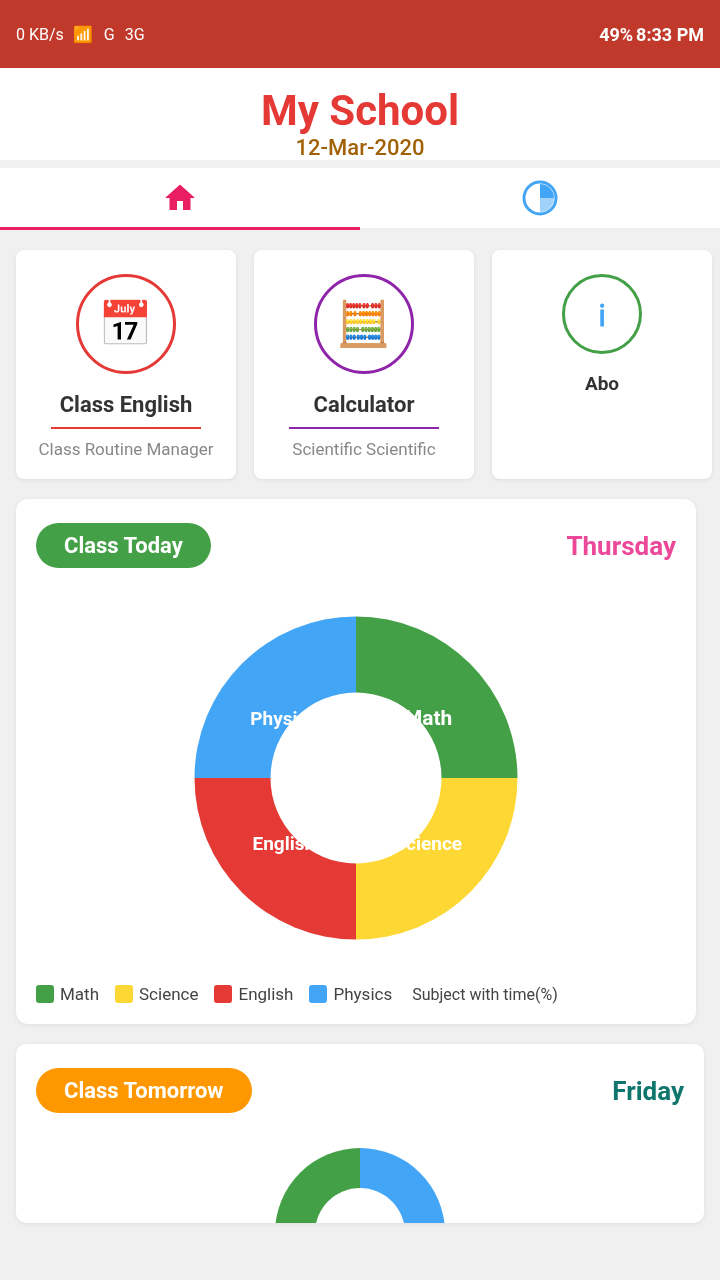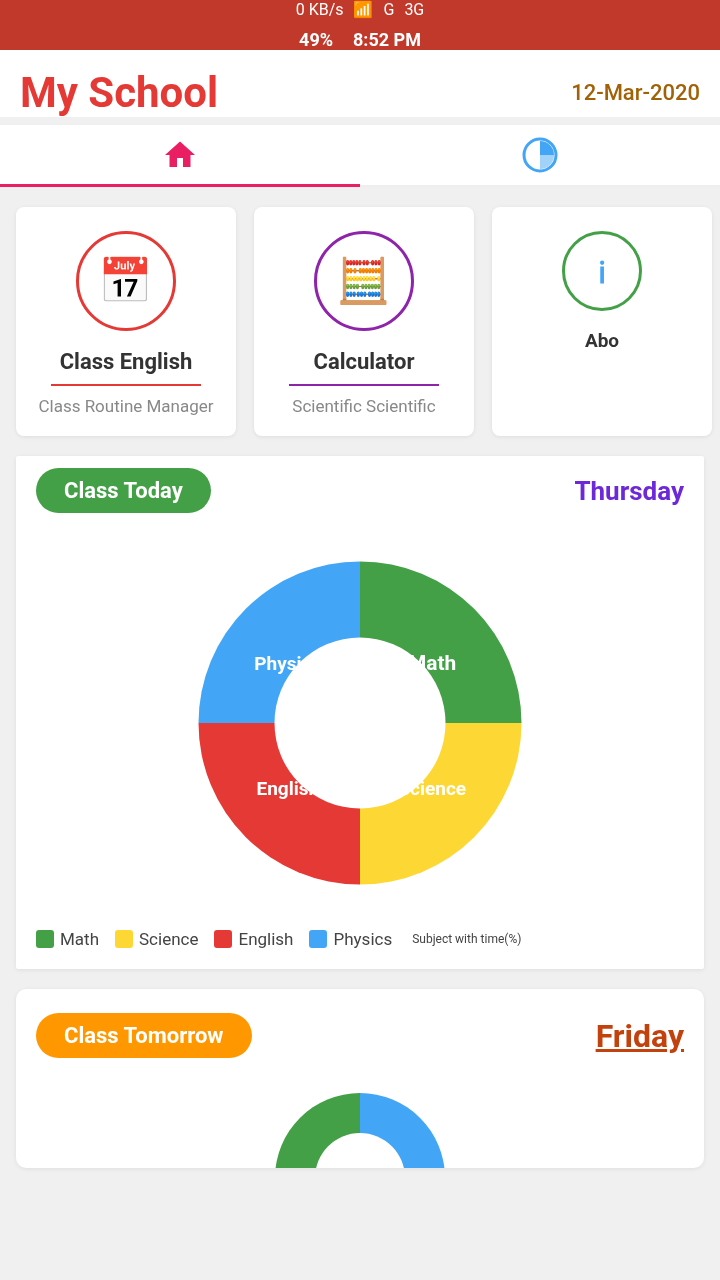--- a/index.html
+++ b/index.html
@@ -8,40 +8,40 @@
       width: 720px;
       min-height: 1280px;
       font-family: 'Roboto', Arial, sans-serif;
       background: #f0f0f0;
       overflow-x: hidden;
     }
 
     
     .status-bar {
       width: 720px;
-      height: 50px;
+      height: 68px;
       background: #c0392b;
       display: flex;
       align-items: center;
       justify-content: space-between;
       padding: 0 16px;
       color: white;
       font-size: 18px;
+    }
+    .status-left { display: flex; align-items: center; gap: 10px; font-size: 16px; }
+    .status-right { display: flex; align-items: center; gap: 3px; font-size: 18px; font-weight: bold; }
+
+    
+    .header {
+      background: white;
+      padding: 18px 20px 0 20px;
+      display: flex;
+      align-items: center;
+      justify-content: space-between;
       flex-direction: column;
-    }
-    .status-left { display: flex; align-items: center; gap: 10px; font-size: 16px; }
-    .status-right { display: flex; align-items: center; gap: 20px; font-size: 18px; font-weight: bold; }
-
-    
-    .header {
-      background: white;
-      padding: 18px 20px 0 20px;
-      display: flex;
-      align-items: center;
-      justify-content: space-between;
     }
     .app-title {
       font-size: 42px;
       font-weight: bold;
       color: #e53935;
     }
     .header-date {
       font-size: 22px;
       color: #a16207;
       font-weight: 500;
@@ -130,23 +130,23 @@
       text-align: left;
     }
     .card-partial {
       width: 80px;
       overflow: hidden;
     }
 
     
     .section-card {
       background: white;
-      border-radius: 2px;
-      margin: 0 16px 20px 16px;
-      padding: 12px 20px 20px 20px;
+      border-radius: 12px;
+      margin: 0 24px 20px 16px;
+      padding: 24px 20px 20px 20px;
       box-shadow: 0 1px 4px rgba(0,0,0,0.08);
     }
     .section-header {
       display: flex;
       align-items: center;
       justify-content: space-between;
       margin-bottom: 20px;
     }
     .badge-today {
       background: #43a047;
@@ -160,27 +160,26 @@
       background: #ff9800;
       color: white;
       font-size: 22px;
       font-weight: bold;
       padding: 10px 28px;
       border-radius: 30px;
     }
     .day-label-thursday {
       font-size: 26px;
       font-weight: bold;
-      color: #6d28d9;
+      color: #ec4899;
     }
     .day-label-friday {
-      font-size: 32px;
-      font-weight: bold;
-      color: #c2410c;
-      text-decoration: underline;
+      font-size: 26px;
+      font-weight: bold;
+      color: #0f766e;
     }
 
     
     .donut-container {
       display: flex;
       flex-direction: column;
       align-items: center;
     }
     .donut-svg {
       width: 380px;
@@ -203,21 +202,21 @@
       align-items: center;
       gap: 6px;
     }
     .legend-dot {
       width: 18px;
       height: 18px;
       border-radius: 3px;
       display: inline-block;
     }
     .legend-text { color: #444; font-size: 17px; }
-    .legend-note { color: #444; font-size: 12px; margin-left: 4px; }
+    .legend-note { color: #444; font-size: 16px; margin-left: 4px; }
 
     
     .section-card-partial {
       background: white;
       border-radius: 10px;
       margin: 0 16px 0 16px;
       padding: 24px 20px 0 20px;
       box-shadow: 0 1px 4px rgba(0,0,0,0.08);
       min-height: 120px;
       overflow: hidden;
@@ -235,21 +234,21 @@
 
 <div class="status-bar">
   <div class="status-left">
     <span>0 KB/s</span>
     <span>📶</span>
     <span>G</span>
     <span>3G</span>
   </div>
   <div class="status-right">
     <span>49%</span>
-    <span>8:52 PM</span>
+    <span>8:33 PM</span>
   </div>
 </div>
 
 <div class="header">
   <div class="app-title">My School</div>
   <div class="header-date">12-Mar-2020</div>
 </div>
 
 <div class="tabs">
   <div class="tab active">

